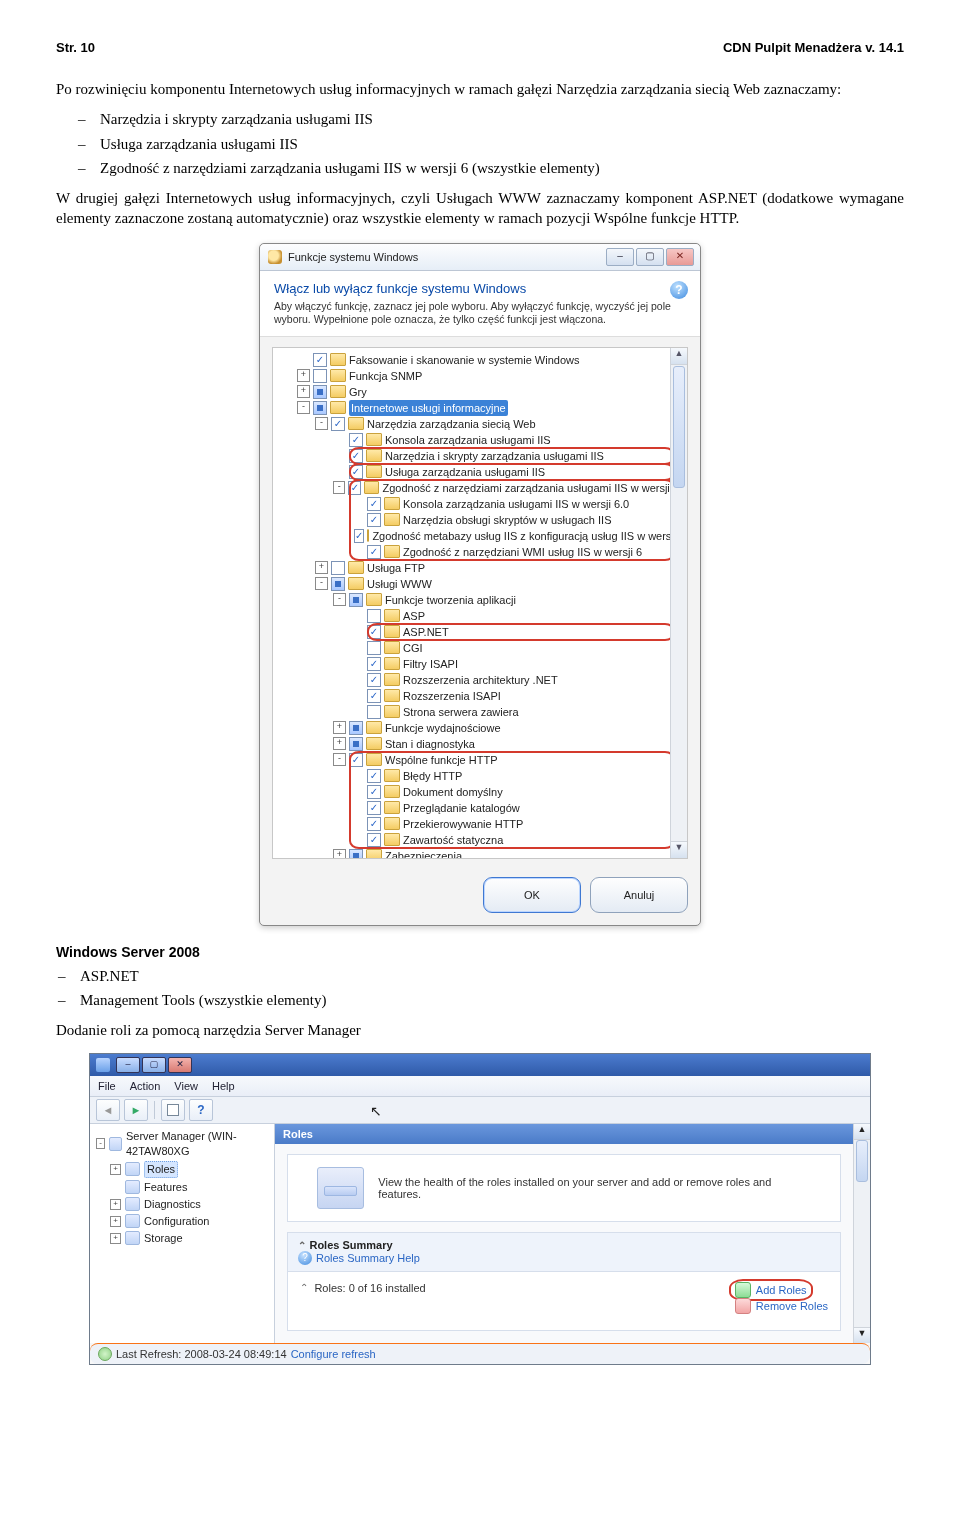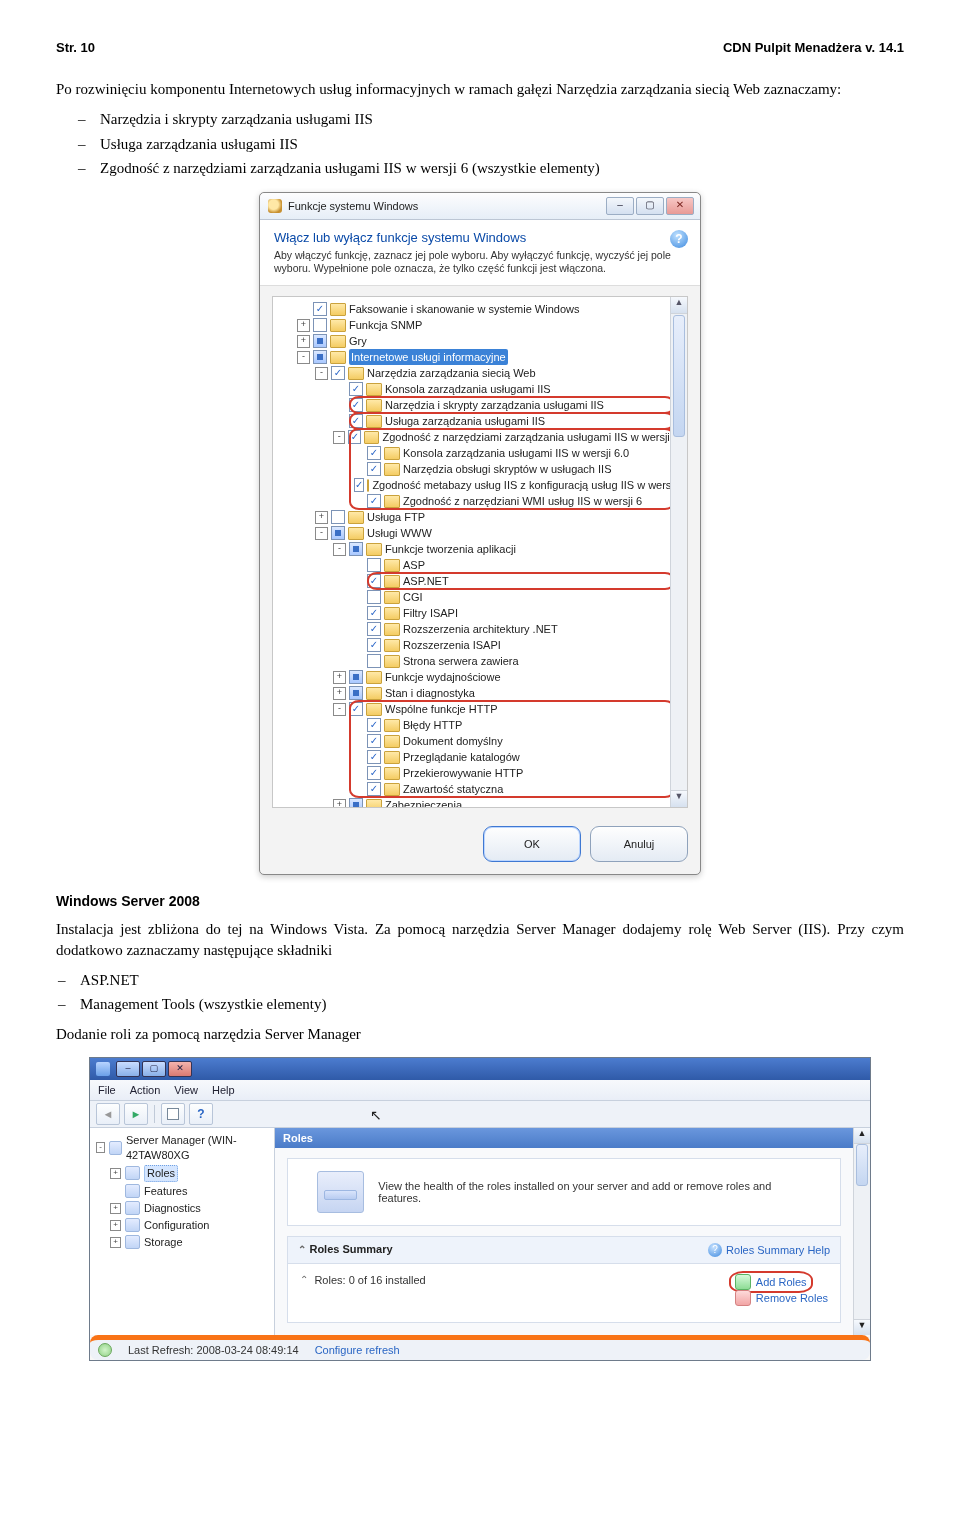--- a/index.html
+++ b/index.html
@@ -147,35 +147,35 @@
   .sm-side .pm { width:9px;height:9px; font-size:8px; line-height:7px;}
   .sm-side .ic2 { width:13px;height:12px; background:linear-gradient(#e4ecff,#c1d5f6); border:1px solid #9fb8df; border-radius:2px;}
   .sm-side .hl2 { background:#d5e6ff; border:1px dotted #6fa0e2; border-radius:2px; padding:0 2px;}
   .sm-main { flex:1; background:#f8f9fb; }
   .sm-head { background:linear-gradient(#6a97dd,#4a7bc8); color:#fff; padding:4px 8px; font-weight:bold;}
   .sm-sub { background:#fff; margin:10px 12px; border:1px solid #d6deeb; display:flex; align-items:center; padding:12px 29px; gap:14px;}
   .server-icon { width:46px;height:40px; background: linear-gradient(#e9eefb,#c6d5f2); border:1px solid #a7bde0; border-radius:3px; position:relative;}
   .server-icon::after{content:"";position:absolute;left:6px;right:6px;top:18px;height:8px;background:linear-gradient(#d9e4fb,#b8ccf1);border:1px solid #9db7e2;border-radius:2px;}
   .sm-sub .txt { font-size:11px; color:#333;}
   .sm-panel { background:#fff; margin:0 12px 12px 12px; border:1px solid #d6deeb;}
-  .sm-panel-head { display:flex; justify-content:space-between; padding:6px 10px; background:#eef3fb; border-bottom:1px solid #d6deeb; font-weight:bold;}
+  .sm-panel-head { display:flex; justify-content:space-between; padding:6px 10px; background:#eef3fb; border-bottom:1px solid #d6deeb; font-weight:bold;flex-direction:column;}
   .sm-panel-head .help2 { color:#2a66c4; font-weight:normal; display:flex;align-items:center;gap:4px; cursor:pointer;}
   .sm-panel-head .qic { width:14px;height:14px;border-radius:50%;background:radial-gradient(circle at 40% 30%,#c8e2ff,#3e8adf); color:#fff; font-size:10px; text-align:center; line-height:14px;}
   .sm-panel-body { display:flex; justify-content:space-between; padding:10px 12px 16px 12px;}
   .roles-left { display:flex; gap:6px; color:#333;}
   .caret { color:#666; font-size:10px; cursor:pointer;}
   .links { display:flex; flex-direction:column; gap:0; align-items:flex-start;}
   .link { display:flex; align-items:center; gap:5px; color:#2a66c4; cursor:pointer; position:relative;}
   .link .licon { width:14px;height:14px;background:linear-gradient(#d6fada,#8ddc95);border:1px solid #5ab363;border-radius:3px; position:relative;}
   .link .licon.rem { background:linear-gradient(#fddada,#f2a5a5); border-color:#d48181;}
   .link.circled::after {
     content:"";position:absolute; left:-6px; right:-6px; top:-3px; bottom:-3px;
     border:2px solid #d43a2d; border-radius: 14px/9px;
   }
-  .sm-status { height:20px; border-top:5px solid #f97316; background:#eef2f8; display:flex; align-items:center; padding:0 8px; gap:16px; color:#333;border-radius:8px;}
+  .sm-status { height:20px; border-top:1px solid #f97316; background:#eef2f8; display:flex; align-items:center; padding:0 8px; gap:4px; color:#333;border-radius:8px;}
   .sm-status .ref { width:12px;height:12px; border:1px solid #6ba85d; border-radius:50%; background:radial-gradient(circle,#d2f4c9,#8ed084);}
   .sm-status .cfg { color:#2a66c4; cursor:pointer;}
   .sm-vscroll { width:16px; background:#eef1f5; border-left:1px solid #cfd4db; position:relative;}
   .sm-vscroll .t2{position:absolute;left:2px;right:2px;top:16px;height:40px;background:linear-gradient(#e7eefb,#c4d6f1);border:1px solid #a9bede;border-radius:3px;}
   .sm-vscroll .b1{height:15px;background:linear-gradient(#f6f9fd,#d6e1ef);border-bottom:1px solid #cfd4db;text-align:center;font-size:9px;}
   .sm-vscroll .b2{position:absolute;bottom:0;left:0;right:0;height:15px;background:linear-gradient(#f6f9fd,#d6e1ef);border-top:1px solid #cfd4db;text-align:center;font-size:9px;}
 </style>
 </head>
 <body>
 
@@ -185,20 +185,21 @@
     <span>CDN Pulpit Menadżera v. 14.1</span>
   </div>
 
   <div class="body-text">
     <p>Po rozwinięciu komponentu Internetowych usług informacyjnych w ramach gałęzi Narzędzia zarządzania siecią Web zaznaczamy:</p>
     <ul class="bullets">
       <li>Narzędzia i skrypty zarządzania usługami IIS</li>
       <li>Usługa zarządzania usługami IIS</li>
       <li>Zgodność z narzędziami zarządzania usługami IIS w wersji 6 (wszystkie elementy)</li>
     </ul>
+    <p>W drugiej gałęzi Internetowych usług informacyjnych, czyli Usługach WWW zaznaczamy komponent ASP.NET (dodatkowe wymagane elementy zaznaczone zostaną automatycznie) oraz wszystkie elementy w ramach pozycji Wspólne funkcje HTTP.</p>
   </div>
 
   <div class="win-dialog">
     <div class="titlebar">
       <div class="gear"></div>
       <div class="title">Funkcje systemu Windows</div>
       <div class="winbtns">
         <div class="winbtn">–</div>
         <div class="winbtn">▢</div>
         <div class="winbtn close">✕</div>
@@ -489,21 +490,20 @@
       </div>
     </div>
     <div class="btn-row">
       <span class="btn primary">OK</span>
       <span class="btn">Anuluj</span>
     </div>
   </div>
 
   <h3>Windows Server 2008</h3>
   <div class="body-text">
-    <p>Instalacja jest zbliżona do tej na Windows Vista. Za pomocą narzędzia Server Manager dodajemy rolę Web Server (IIS). Przy czym dodatkowo zaznaczamy następujące składniki</p>
     <ul class="bullets2">
       <li>ASP.NET</li>
       <li>Management Tools (wszystkie elementy)</li>
     </ul>
     <p>Dodanie roli za pomocą narzędzia Server Manager</p>
   </div>
 
   <div class="sm-window" style="position:relative;">
     <div class="sm-titlebar">
       <div class="ic"></div>

